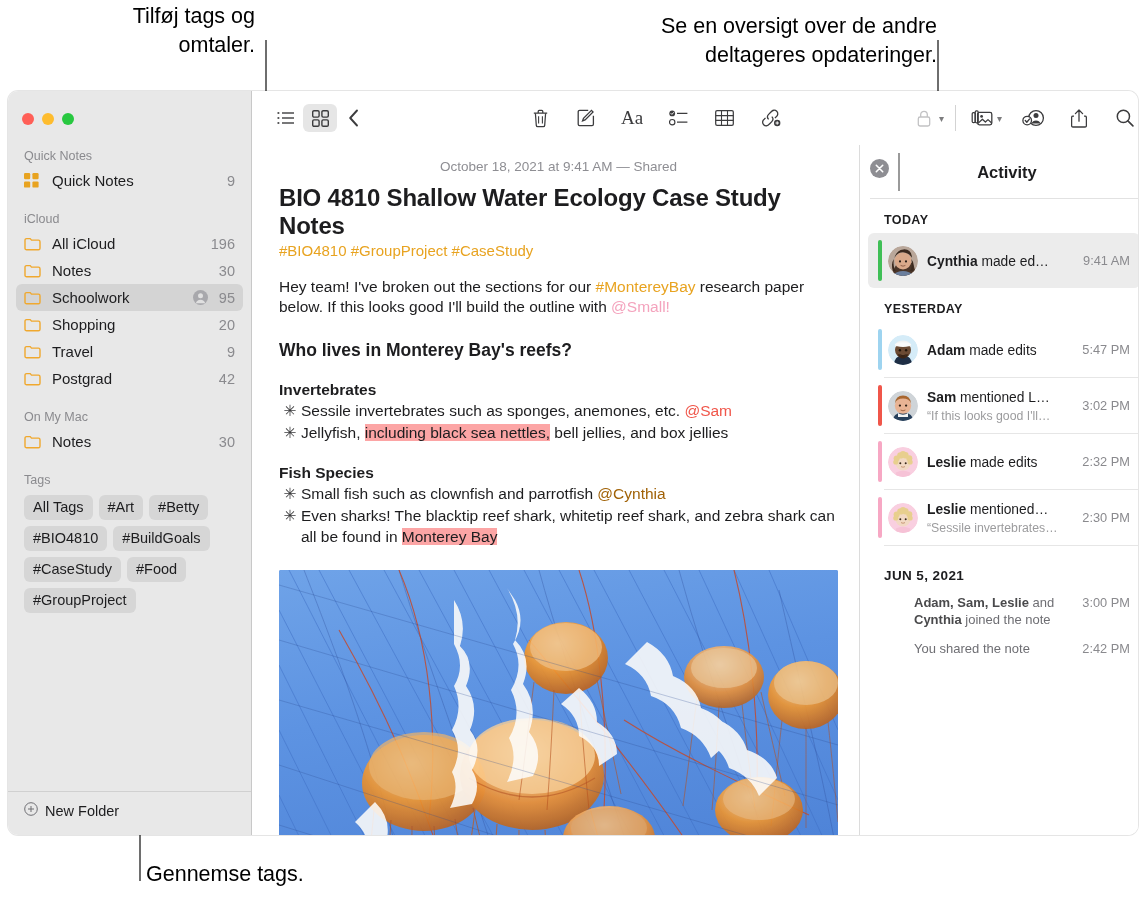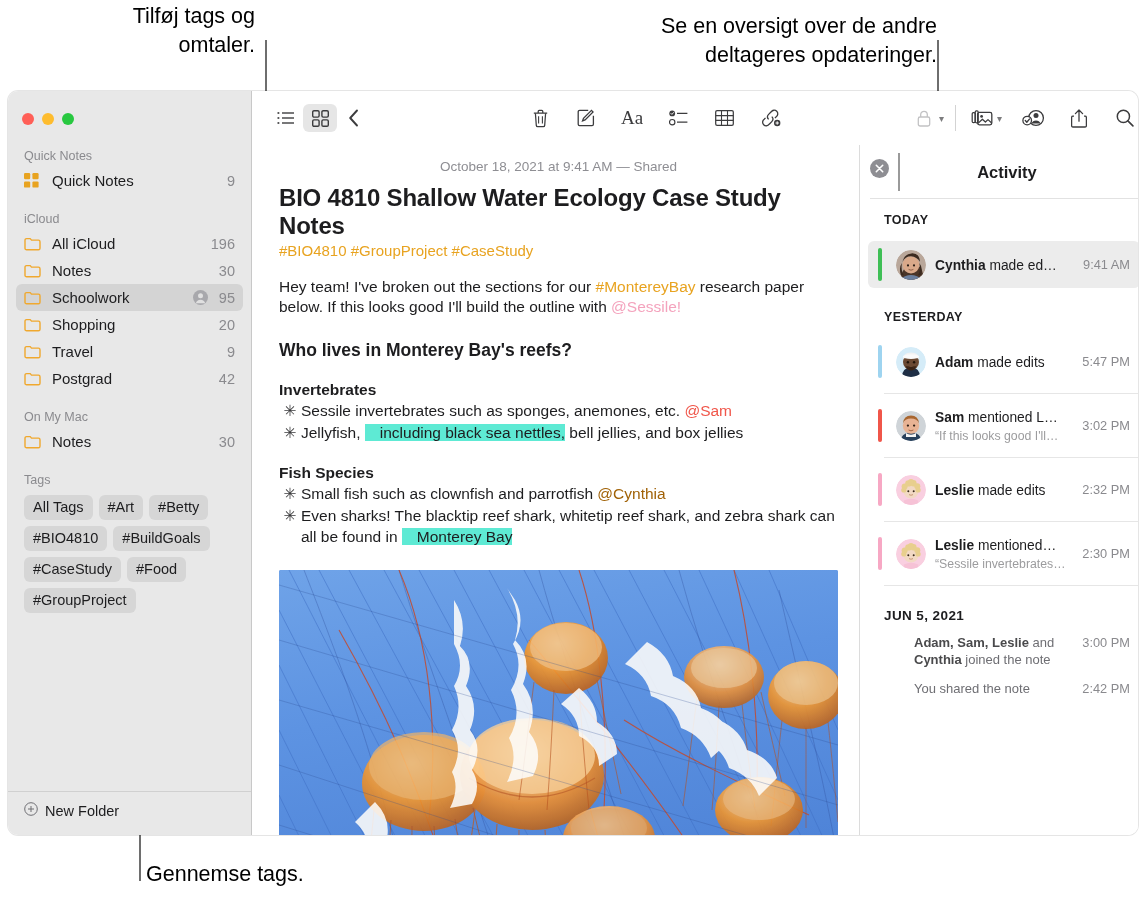--- a/index.html
+++ b/index.html
@@ -118,21 +118,21 @@
   #note-pane::after { content:""; position:absolute; right:0; top:0; bottom:0; width:1px; background:#dcdcdc; }
 
   .note-date { text-align: center; font-size: 13.5px; color: #8e8e93; padding-top: 14px; }
   .note-title { font-size: 24px; font-weight: bold; color: #1d1d1f; margin-top: 10px; letter-spacing: -0.2px; }
   .note-tags { font-size: 15px; color: #e8a320; margin-top: 2px; }
   .note-p { font-size: 15.5px; color: #1d1d1f; margin-top: 18px; line-height: 1.32; }
   .h-mention-orange { color: #e8a320; }
   .m-pink { color: #f4a3bd; }
   .m-red { color: #f0564a; }
   .m-green { color: #a16207; }
-  .hl { background: #5eead4; padding-left: 15px; }
+  .hl { background: #fca5a5; }
 
   .note-h2 { font-size: 17.5px; font-weight: bold; color: #1d1d1f; margin-top: 22px; }
   .note-h3 { font-size: 15.5px; font-weight: bold; color: #1d1d1f; margin-top: 20px; }
   .bullets { margin-top: 2px; }
   .bul { display: flex; font-size: 15.5px; color: #1d1d1f; line-height: 1.35; margin-top: 1px; }
   .bul-mark { width: 22px; flex: 0 0 22px; text-align: center; color: #3a3a3c; }
   .bul-text { flex: 1 1 auto; }
 
   #note-img {
     margin-top: 22px; width: 559px; height: 332px;
@@ -146,21 +146,21 @@
   #act-head { height: 54px; flex:0 0 54px; display: flex; align-items: center; position: relative; }
   #act-close { position:absolute; left: 10px; top: 14px; width: 19px; height: 19px; }
   #act-title { flex:1 1 auto; text-align:center; font-size: 16.5px; font-weight: bold; color:#1d1d1f; padding-left: 6px;}
   #act-head::after { content:""; position:absolute; left:10px; right:0; bottom:0; height:1px; background:#e2e2e2; }
   #act-head::before { content:""; position:absolute; left:38px; top:8px; bottom:8px; width:1.5px; background:#9a9a9a; }
 
   #act-body { flex:1 1 auto; overflow: hidden; padding: 0 0 0 0; }
   .act-group { font-size: 12.5px; font-weight: bold; color: #1d1d1f; letter-spacing: 0.4px; padding: 14px 0 6px 24px; }
   .act-group.big { font-size: 13.5px; padding-top: 22px; }
 
-  .act-item { display: flex; align-items: center; position: relative; height: 47px; margin: 8px 8px; padding-left: 28px; padding-right: 10px; border-radius: 6px; }
+  .act-item { display: flex; align-items: center; position: relative; height: 55px; margin: 0 8px; padding-left: 20px; padding-right: 10px; border-radius: 6px; }
   .act-item.selected { background: #ececec; }
   .act-bar { position: absolute; left: 10px; top: 7px; bottom: 7px; width: 4px; border-radius: 2px; }
   .act-avatar { width: 30px; height: 30px; border-radius: 50%; flex:0 0 30px; margin-right: 9px; overflow:hidden; }
   .act-text { flex: 1 1 auto; overflow: hidden; }
   .act-line1 { font-size: 13.8px; color: #1d1d1f; white-space: nowrap; overflow: hidden; }
   .act-line1 b { font-weight: bold; }
   .act-line2 { font-size: 12.3px; color: #9c9c9e; white-space: nowrap; overflow: hidden; margin-top: 1px; }
   .act-time { font-size: 12.8px; color: #8a8a8e; margin-left: 6px; white-space: nowrap; }
   .act-div { height: 1px; background: #e6e6e6; margin-left: 24px; margin-right: 10px; }
 
@@ -435,21 +435,21 @@
       </div>
 
       <div id="doc">
 
         <div id="note-pane">
           <div class="note-date">October 18, 2021 at 9:41 AM — Shared</div>
           <div class="note-title">BIO 4810 Shallow Water Ecology Case Study Notes</div>
           <div class="note-tags">#BIO4810 #GroupProject #CaseStudy</div>
 
           <div class="note-p">
-            <span>Hey team! I've broken out the sections for our </span><span class="h-mention-orange">#MontereyBay</span><span> research paper below. If this looks good I'll build the outline with </span><span class="m-pink">@Sessile!</span>
+            <span>Hey team! I've broken out the sections for our </span><span class="h-mention-orange">#MontereyBay</span><span> research paper below. If this looks good I'll build the outline with </span><span class="m-pink">@Small!</span>
           </div>
 
           <div class="note-h2">Who lives in Monterey Bay's reefs?</div>
 
           <div class="note-h3">Invertebrates</div>
           <div class="bullets">
             <div class="bul">
               <span class="bul-mark">✳</span>
               <span class="bul-text"><span>Sessile invertebrates such as sponges, anemones, etc. </span><span class="m-red">@Sam</span></span>
             </div>

